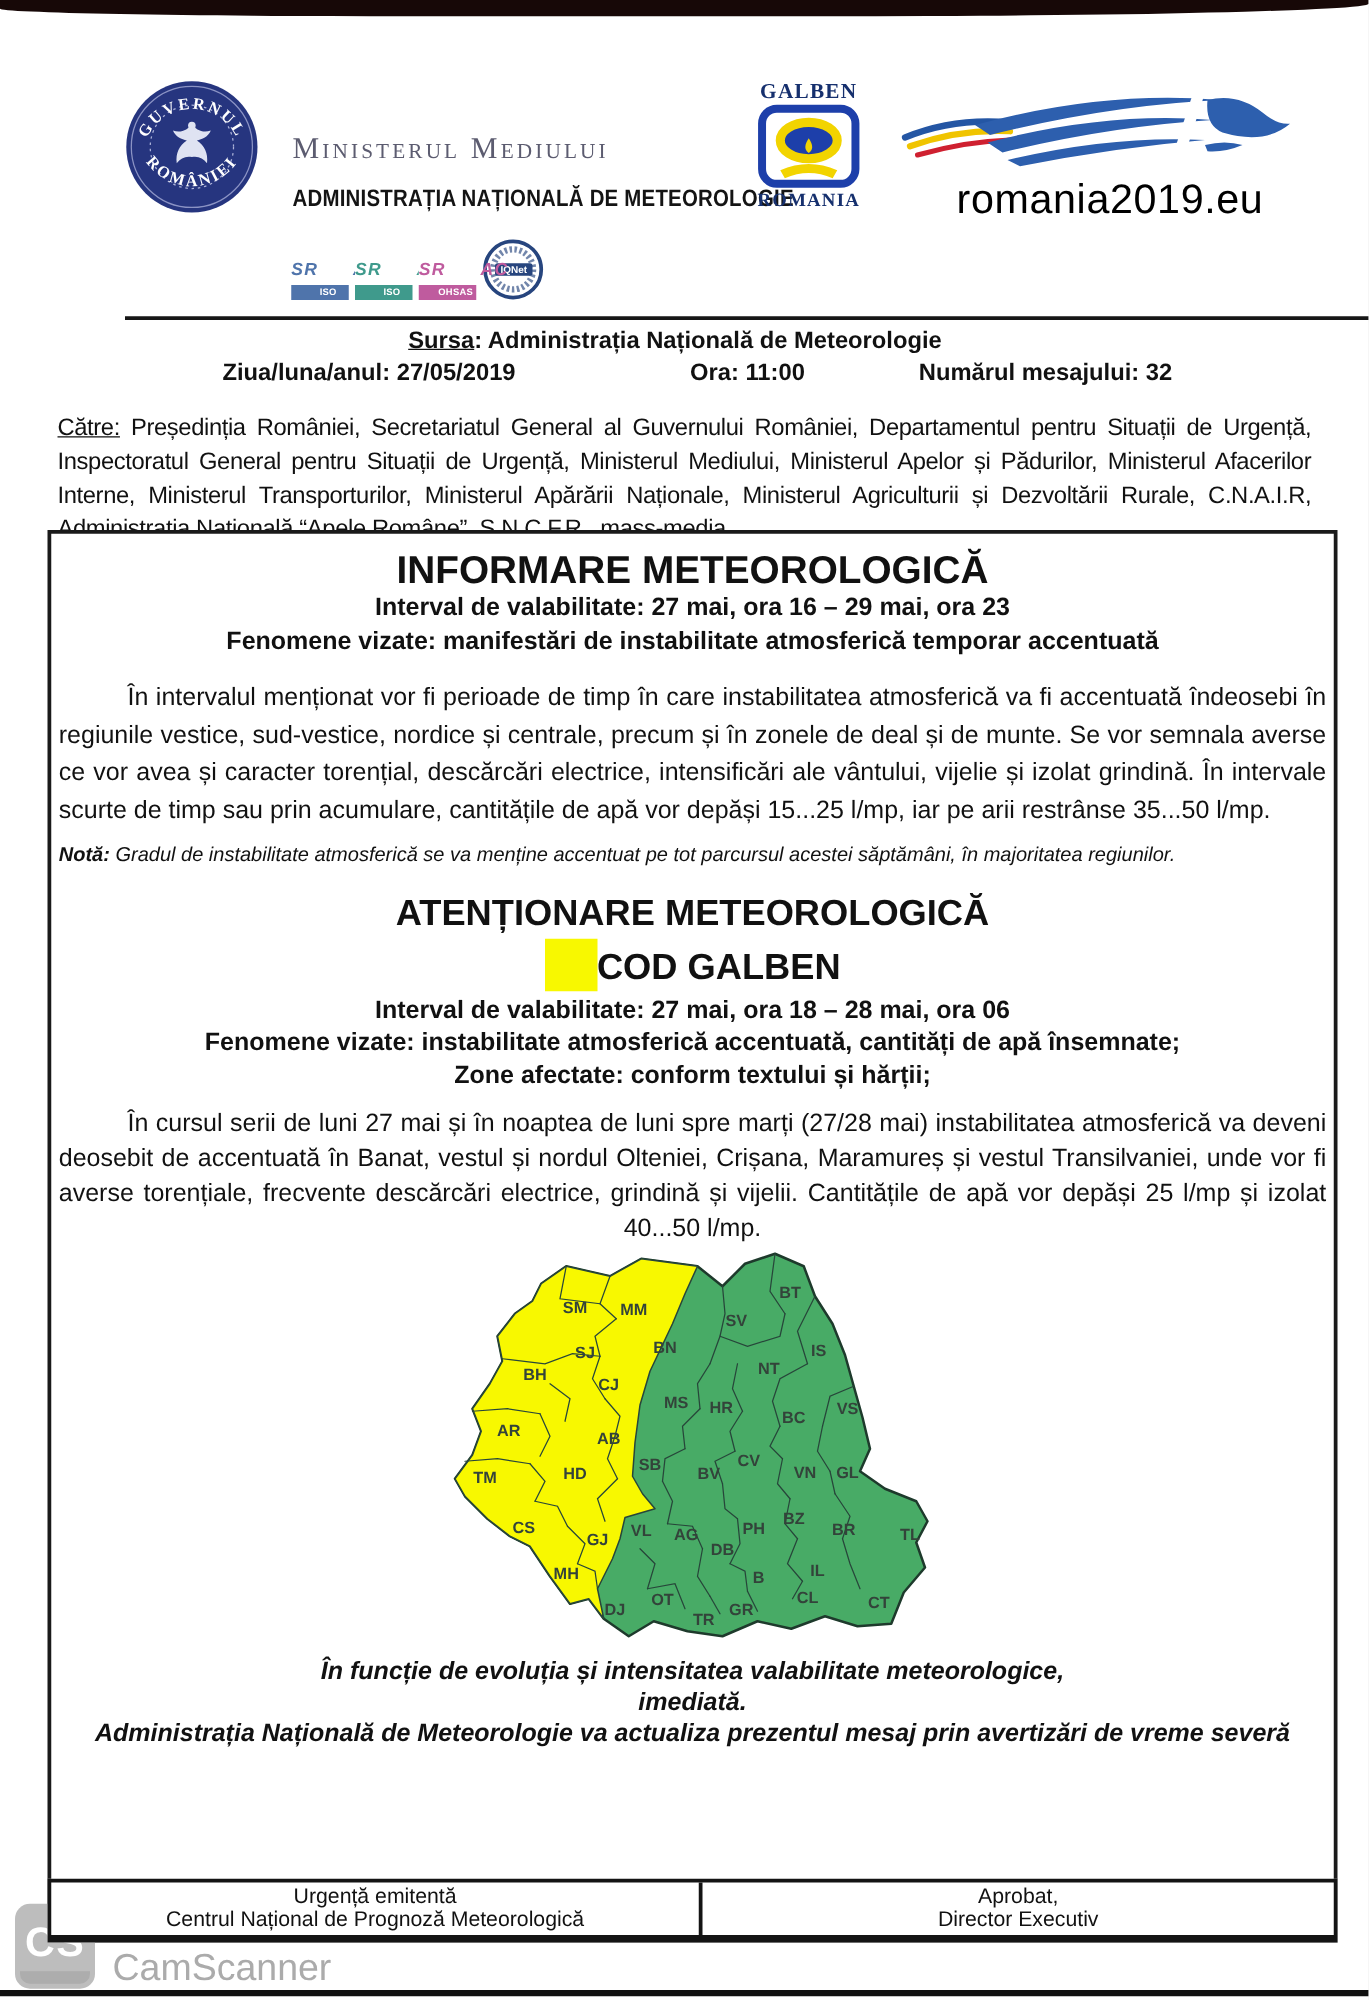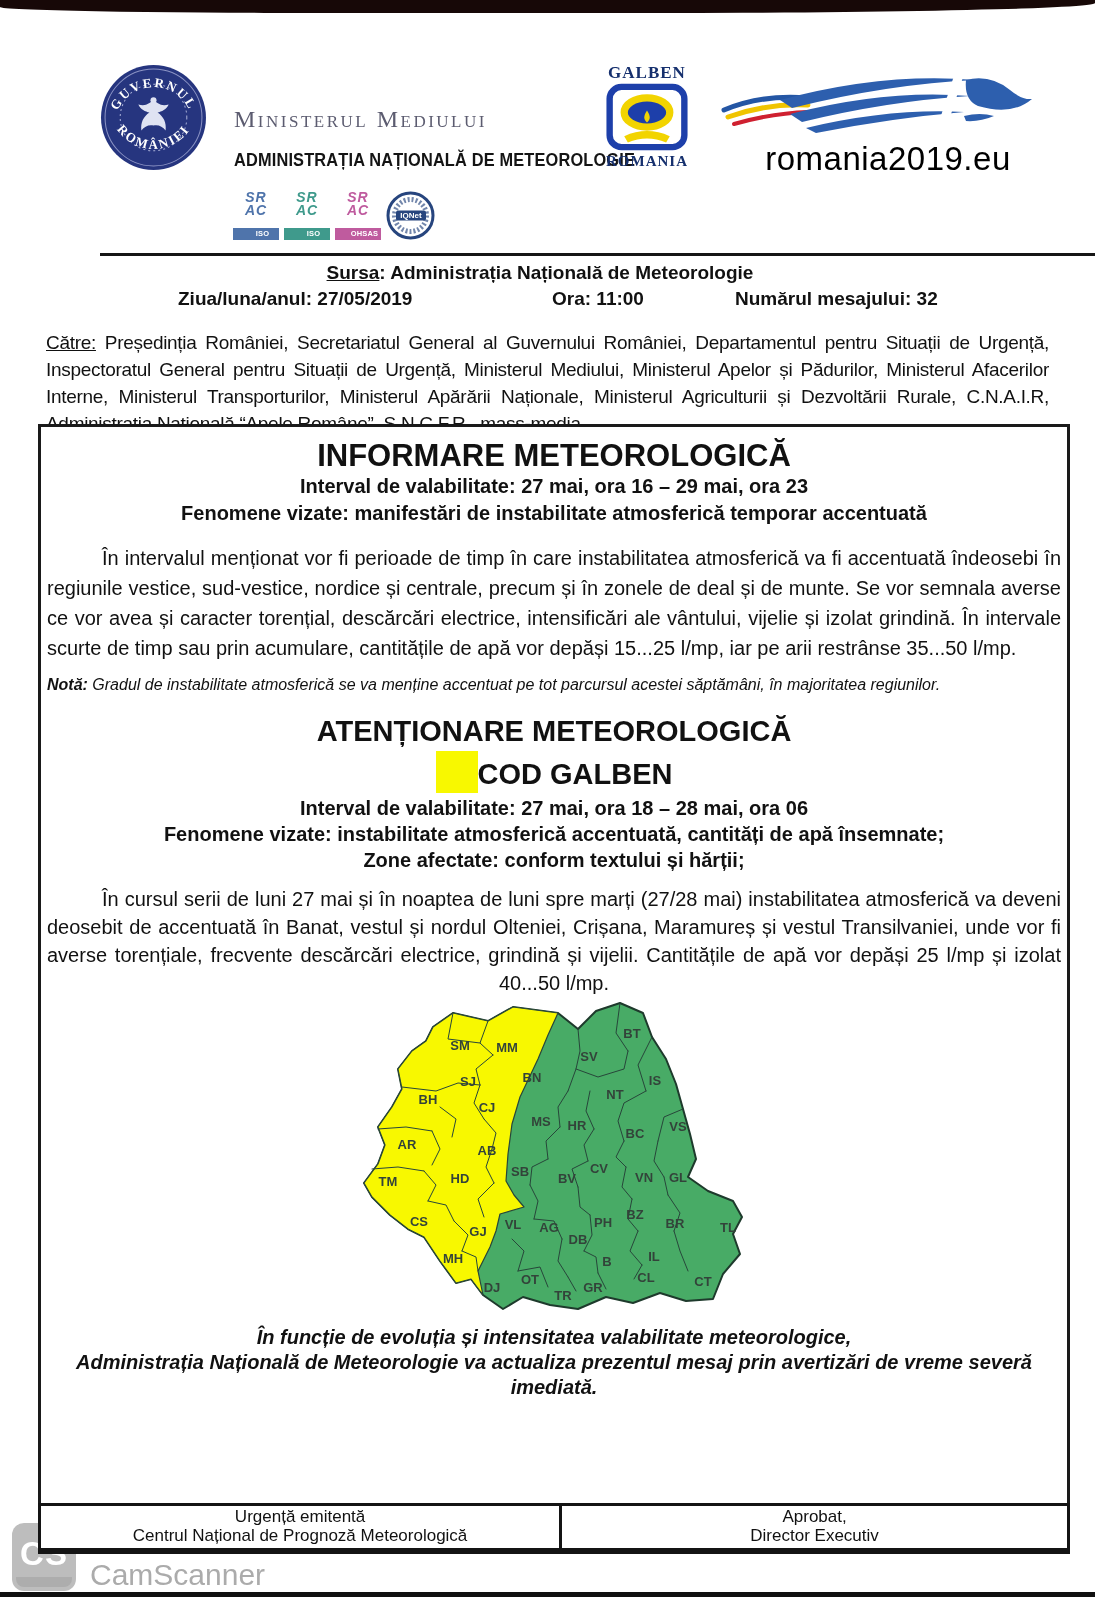--- a/index.html
+++ b/index.html
@@ -9,22 +9,22 @@
   .scan-top{position:absolute;left:0;top:0;width:1095px;height:13px;background:#170807;
             border-radius:0 0 40% 30% / 0 0 10px 6px;z-index:3;}
   .scan-bottom{position:absolute;left:0;top:1592px;width:1095px;height:5px;background:#101010;z-index:3;}
   
   .seal{position:absolute;left:100px;top:64px;width:107px;height:107px;}
   .ministry{position:absolute;left:234px;top:106px;font-family:"Liberation Serif",serif;
             font-variant:small-caps;font-size:24px;letter-spacing:2.5px;color:#5c5c70;}
   .admin{position:absolute;left:234px;top:149px;font-size:19px;font-weight:bold;color:#141414;
          transform:scaleX(.86);transform-origin:left;white-space:nowrap;letter-spacing:.2px;}
   .badges{position:absolute;left:233px;top:191px;display:flex;gap:5px;align-items:flex-start;}
-  .badge{width:46px;height:49px;background:#fff;position:relative;display:flex;flex-direction:column;
-         align-items:center;justify-content:flex-start;}
+  .badge{width:46px;height:49px;background:#fff;position:relative;display:flex;flex-direction:row;
+         align-items:center;justify-content:flex-start;gap:28px;}
   .badge .ltr{font-weight:bold;font-style:italic;font-size:14px;line-height:13px;letter-spacing:1px;}
   .badge .strip{position:absolute;bottom:0;left:0;right:0;height:12px;color:#fff;font-size:7.5px;
                 font-weight:bold;text-align:center;line-height:12px;letter-spacing:.2px;padding-left:13px;}
   .iqnet{width:49px;height:49px;}
   .meteo{position:absolute;left:601px;top:63px;width:92px;text-align:center;}
   .meteo .t{font-family:"Liberation Serif",serif;font-weight:bold;font-size:17px;color:#16306e;letter-spacing:1px;}
   .meteo .b{font-family:"Liberation Serif",serif;font-weight:bold;font-size:15px;color:#16306e;letter-spacing:1px;margin-top:2px;}
   .ro2019{position:absolute;left:718px;top:72px;width:340px;}
   .ro2019 .txt{font-size:33px;color:#000000;letter-spacing:.5px;margin-top:2px;text-align:center;}
   .divider{position:absolute;left:100px;top:253px;width:995px;height:3px;background:#161616;}
@@ -282,22 +282,22 @@
             <text x="375" y="287" class="county-label">CT</text>
             <text x="164" y="293" class="county-label">DJ</text>
             <text x="265" y="293" class="county-label">GR</text>
             <text x="235" y="301" class="county-label">TR</text>
           </g>
       </svg>
     </div>
 
     <div class="closing">
       <div>În funcție de evoluția și intensitatea valabilitate meteorologice,</div>
+      <div>imediată.</div>
       <div>Administrația Națională de Meteorologie va actualiza prezentul mesaj prin avertizări de vreme severă</div>
-      <div>imediată.</div>
     </div>
 
     <div class="apptable">
       <div class="cell c1">
         <div>Urgență emitentă</div>
         <div>Centrul Național de Prognoză Meteorologică</div>
       </div>
       <div class="cell c2">
         <div>Aprobat,</div>
         <div>Director Executiv</div>

